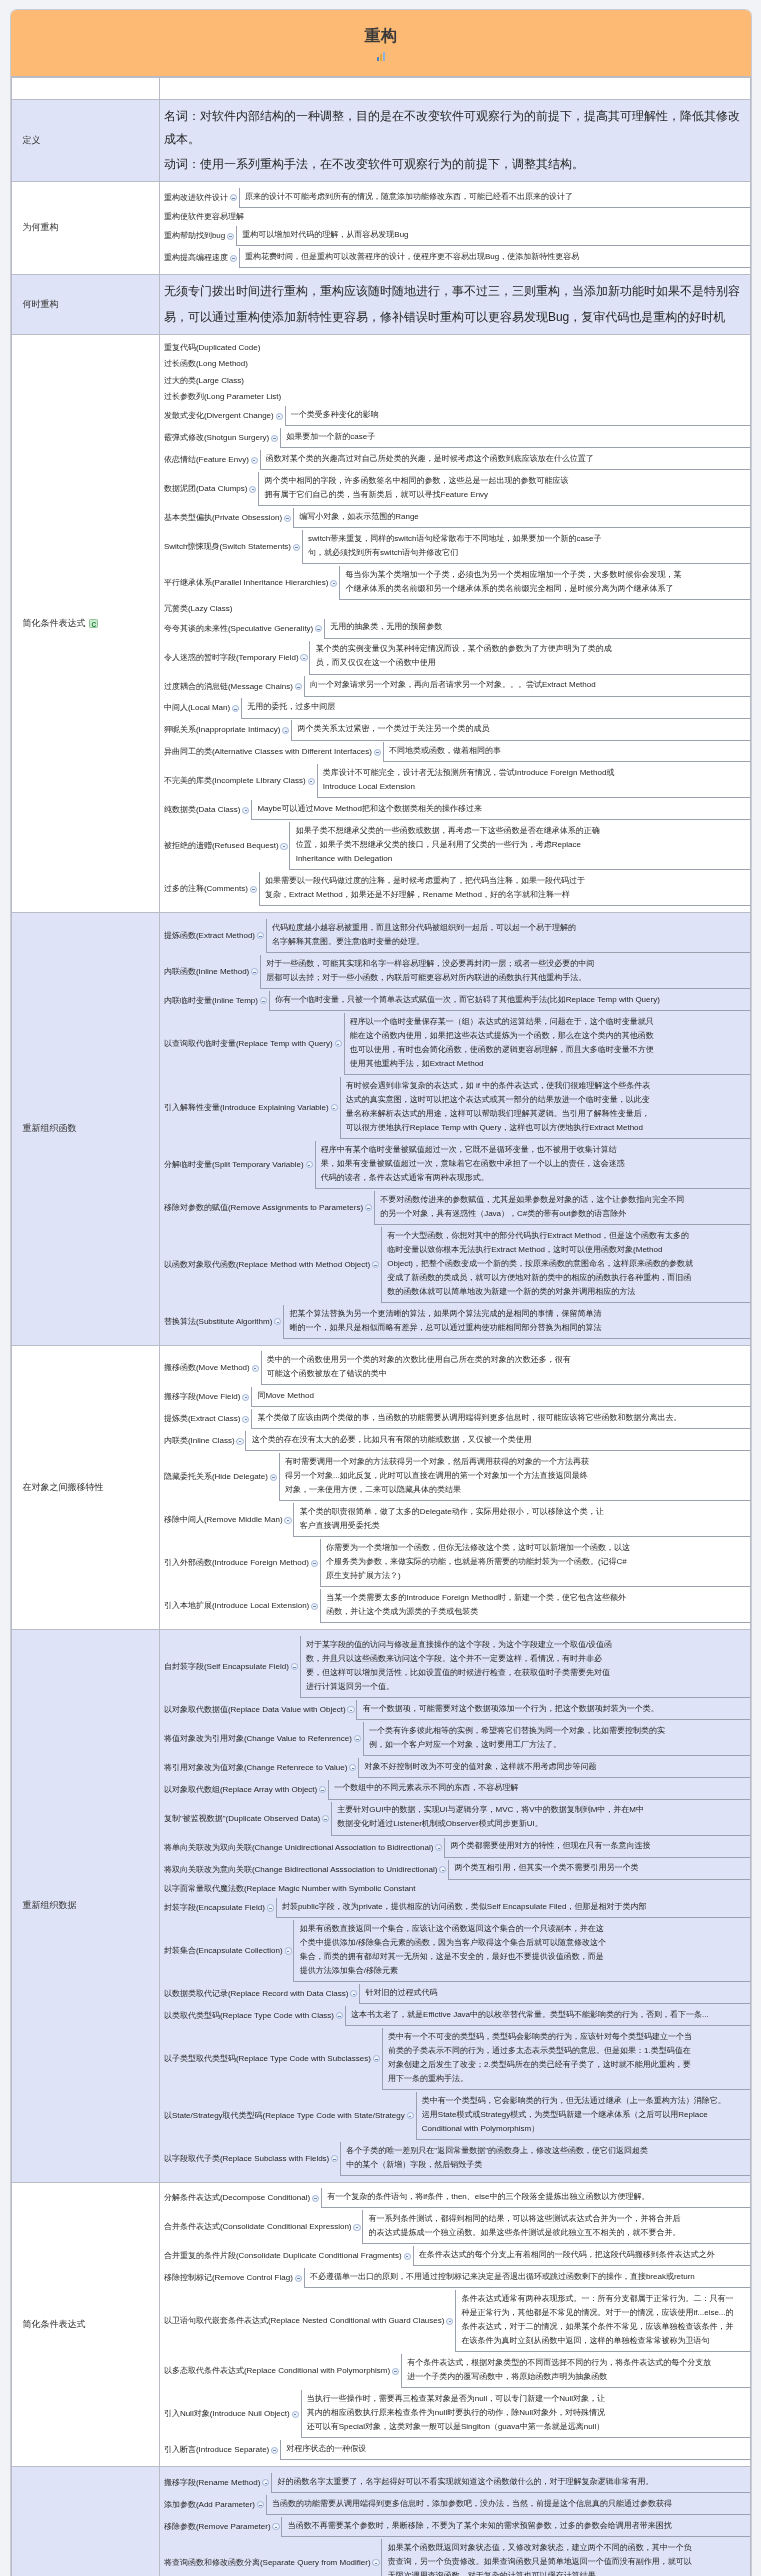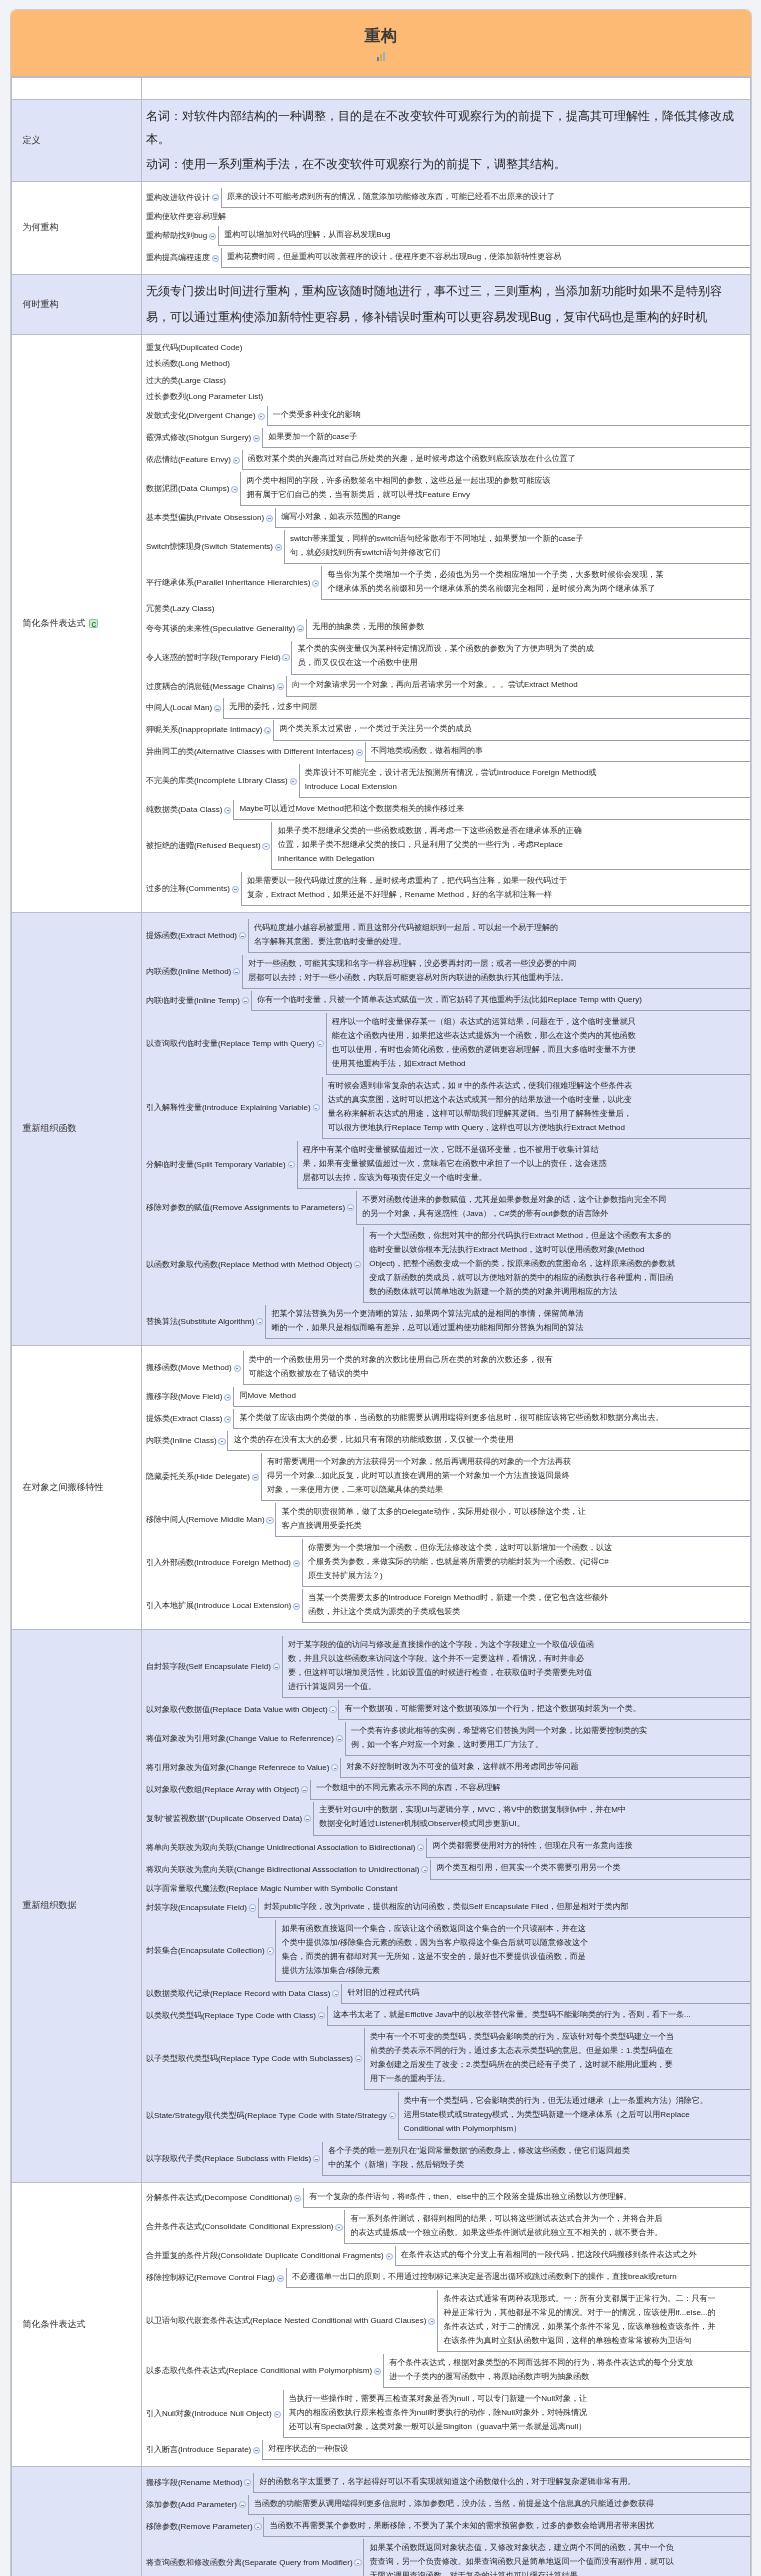--- a/index.html
+++ b/index.html
@@ -35,21 +35,21 @@
   }
   .title-icon { display: inline-flex; align-items: flex-end; height: 9.7px; gap: 1px; }
   .title-icon i { display:block; width: 1.9px; border-radius: 0.6px; }
   .title-icon i:nth-child(1){ height: 4.5px;  background:#4e7fc1; }
   .title-icon i:nth-child(2){ height: 7.1px; background:#e0a93c; }
   .title-icon i:nth-child(3){ height: 9px; background:#8fb0d8; }
 
   table.map { width: 100%; border-collapse: collapse; table-layout: fixed; }
   table.map td { vertical-align: middle; border: 0.6px solid #b9bcc6; }
   .c-label {
-    width: 130px;
+    width: 148px;
     padding: 6.5px 10.4px;
     font-size: 9px;
     color: #2f2f2f;
     text-align: left;
   }
   .c-body { padding: 3.9px 0 3.9px 3.9px; }
   tr.band-a td { background: #ffffff; }
   tr.band-b td { background: #dfe3f7; }
 
   .head-row td { height: 22px; }
@@ -374,21 +374,21 @@
                 <span class="multiline">量名称来解析表达式的用途，这样可以帮助我们理解其逻辑。当引用了解释性变量后，</span>
                 <span class="multiline">可以很方便地执行Replace Temp with Query，这样也可以方便地执行Extract Method</span>
               </span>
             </div>
             <div class="node">
               <span class="node-label">分解临时变量(Split Temporary Variable)</span>
               <span class="collapse"></span>
               <span class="detail">
                 <span class="multiline">程序中有某个临时变量被赋值超过一次，它既不是循环变量，也不被用于收集计算结</span>
                 <span class="multiline">果，如果有变量被赋值超过一次，意味着它在函数中承担了一个以上的责任，这会迷惑</span>
-                <span class="multiline">层都可以去掉，应该为每项责任定义一个临时变量。</span>
+                <span class="multiline">代码的读者，条件表达式通常有两种表现形式。</span>
               </span>
             </div>
             <div class="node">
               <span class="node-label">移除对参数的赋值(Remove Assignments to Parameters)</span>
               <span class="collapse"></span>
               <span class="detail">
                 <span class="multiline">不要对函数传进来的参数赋值，尤其是如果参数是对象的话，这个让参数指向完全不同</span>
                 <span class="multiline">的另一个对象，具有迷惑性（Java），C#类的带有out参数的语言除外</span>
               </span>
             </div>

